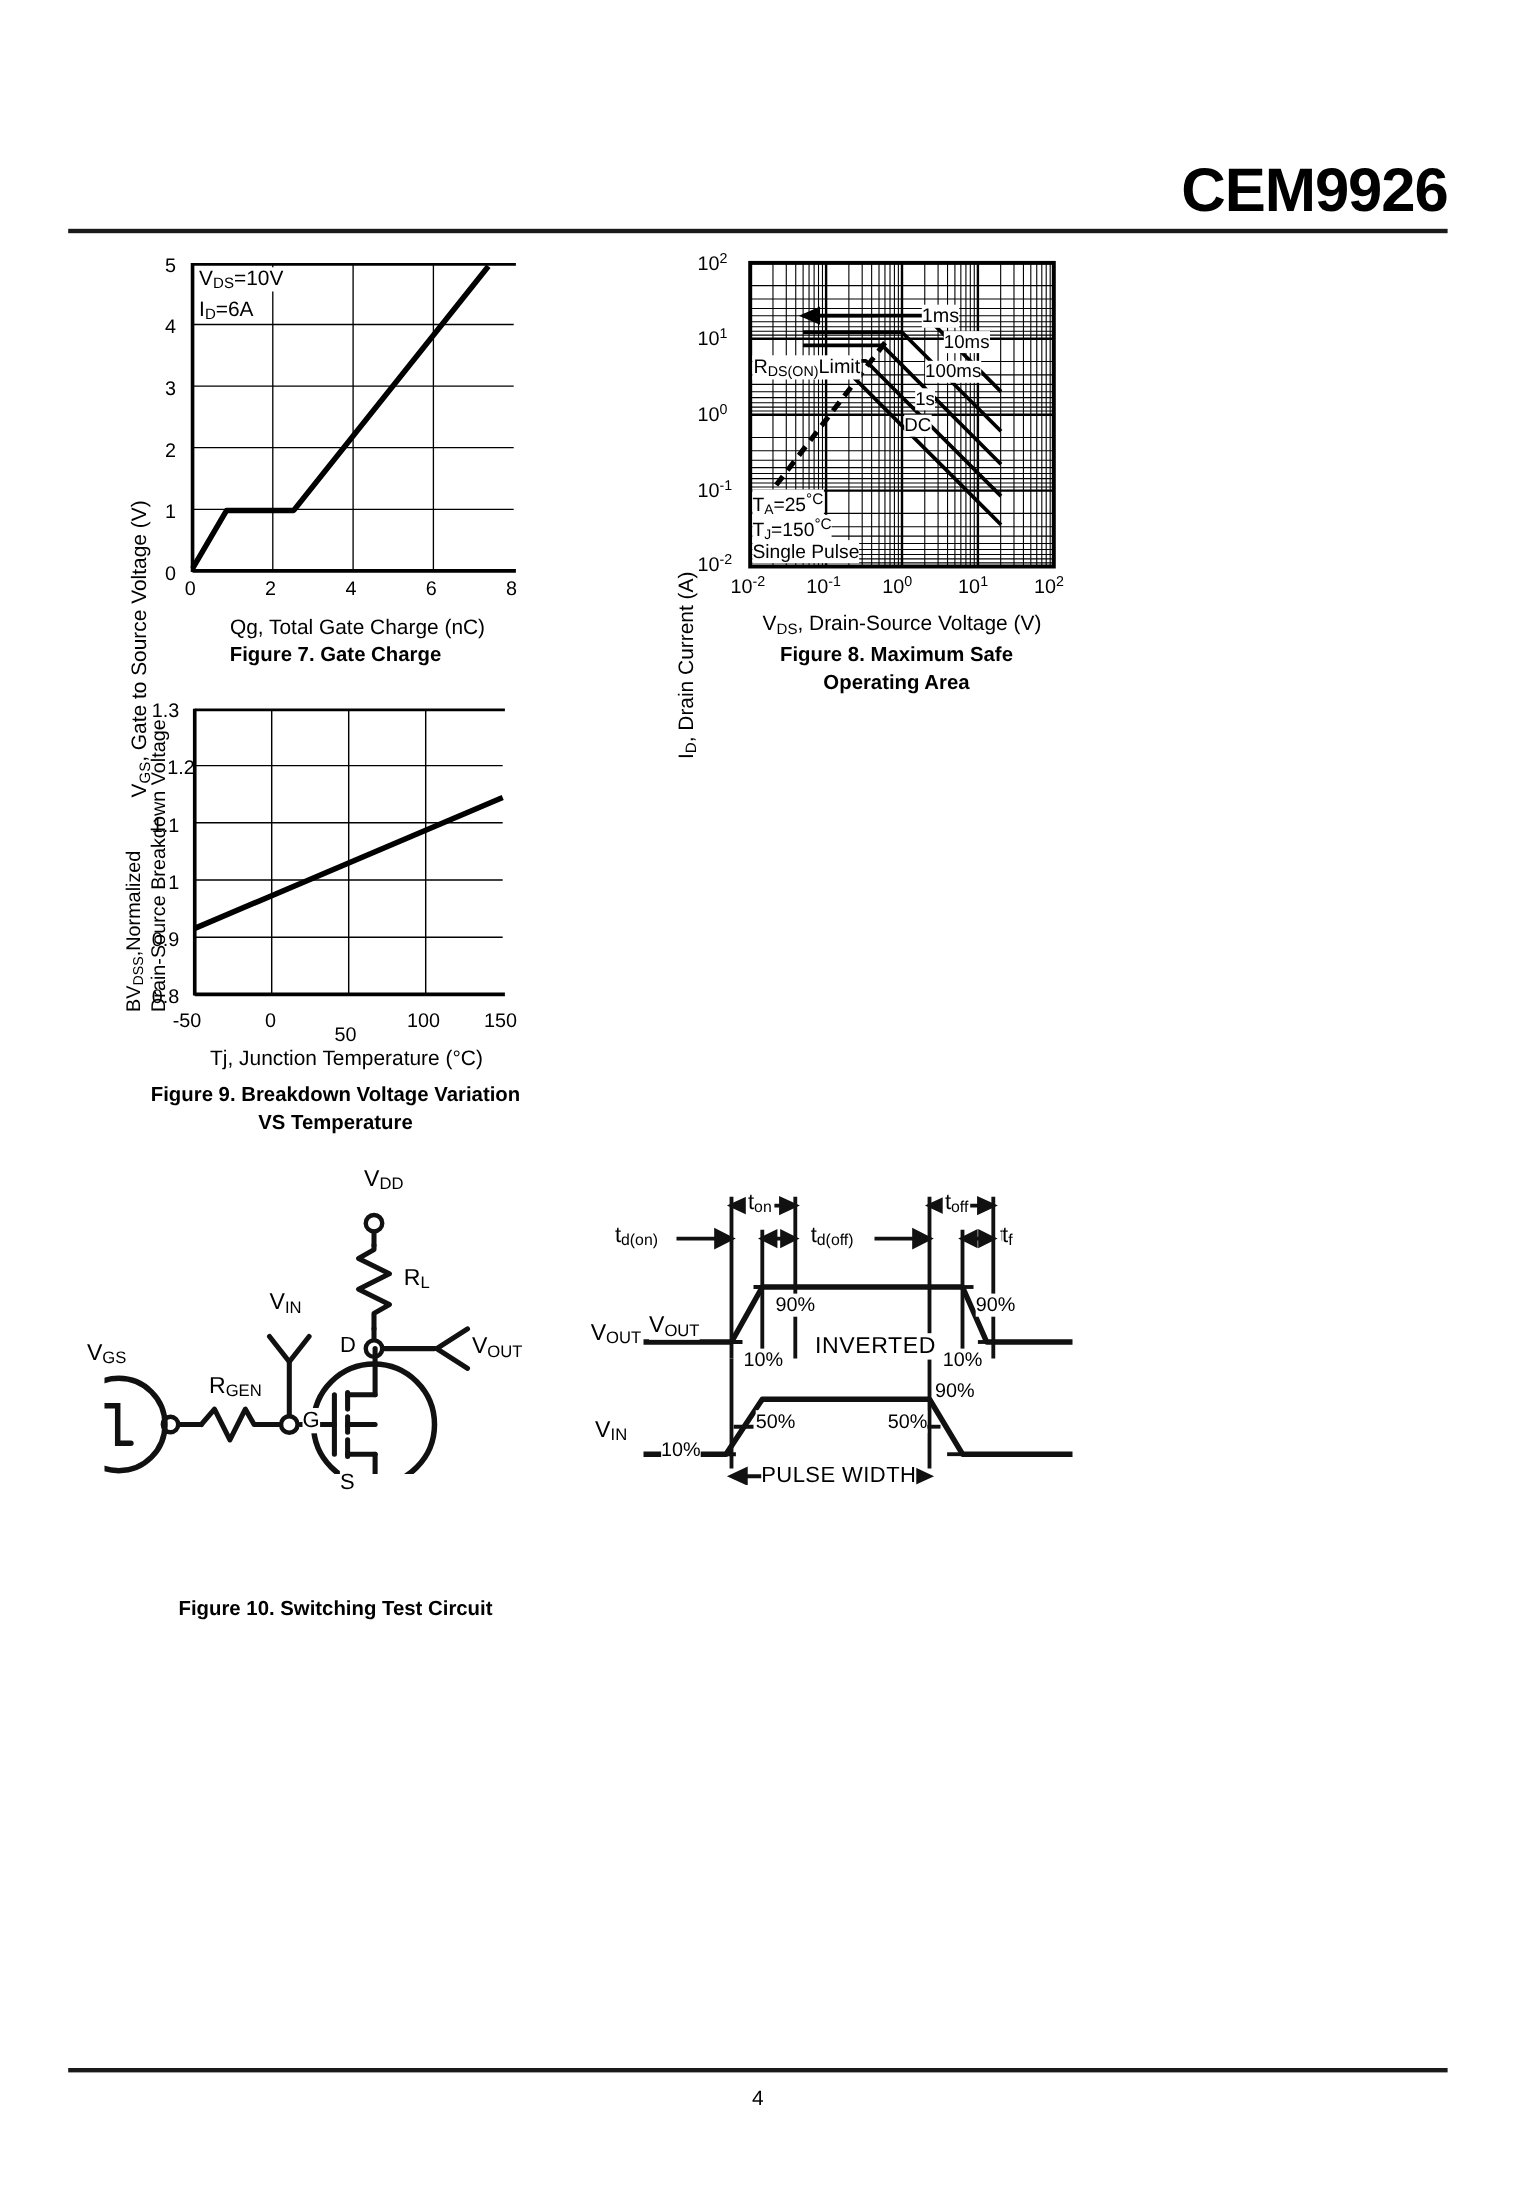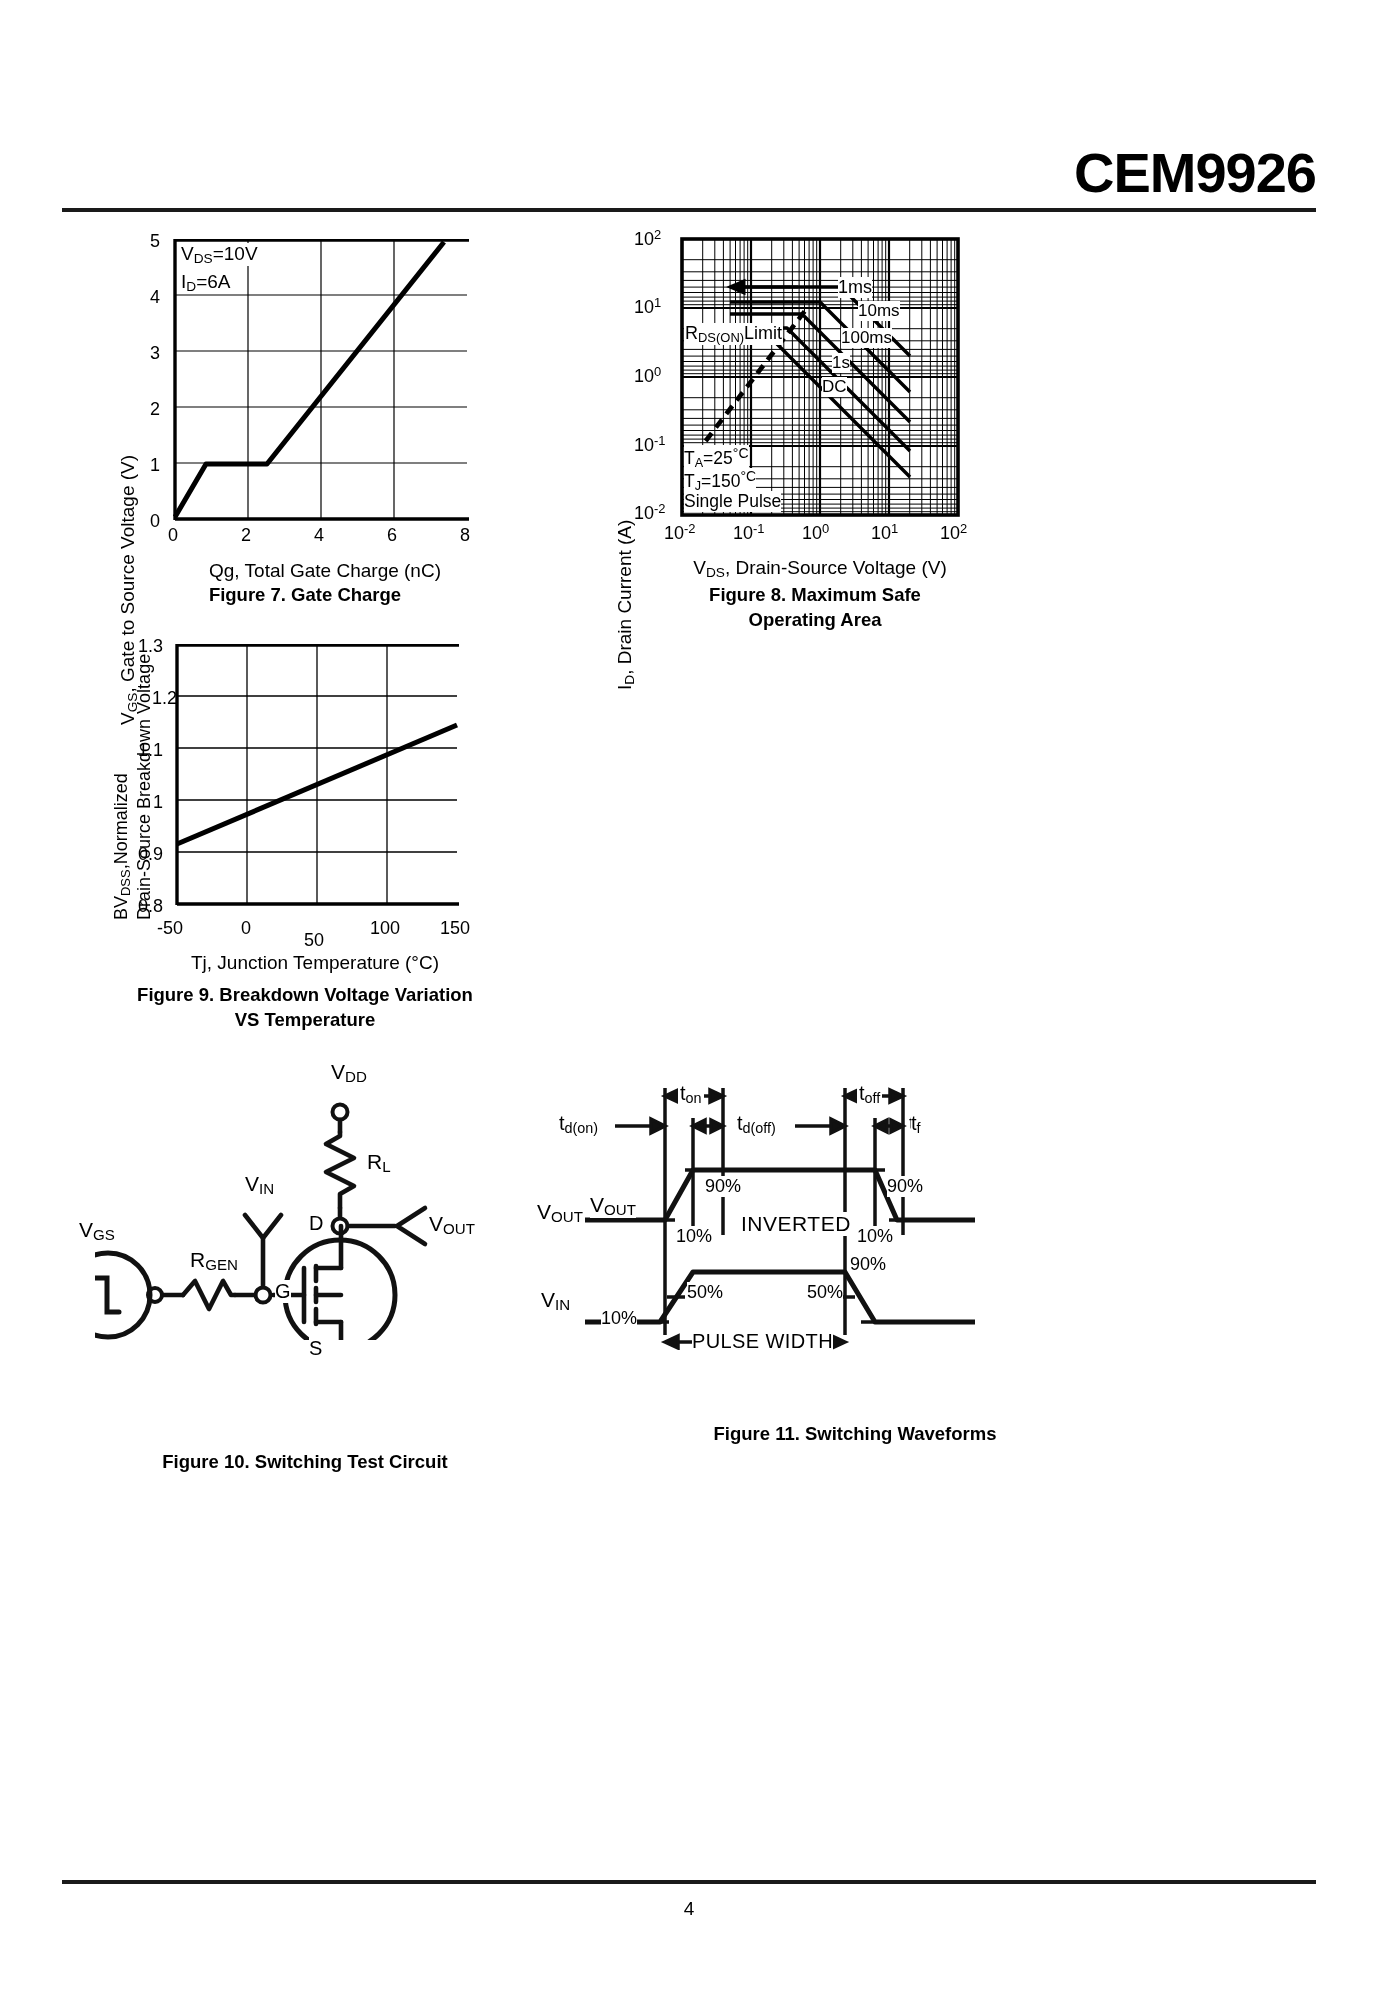--- a/index.html
+++ b/index.html
@@ -438,18 +438,17 @@
     <div class="note" style="left:196px;top:152px;font-size:21px;letter-spacing:0.5px;">INVERTED</div>
 
     <div class="note" style="left:56px;top:248px;font-size:18px;">10%</div>
     <div class="note" style="left:142px;top:222px;font-size:18px;">50%</div>
     <div class="note" style="left:262px;top:222px;font-size:18px;">50%</div>
     <div class="note" style="left:305px;top:194px;font-size:18px;">90%</div>
 
     <div class="note" style="left:147px;top:270px;font-size:20px;letter-spacing:0.4px;">PULSE WIDTH</div>
   </div>
 
-  <div class="cap" style="left:545px;top:1422px;width:620px;">Figure 11. Switching Waveforms</div>
 
   <div id="footer-rule"></div>
   <div id="page-number">4</div>
 
 </div>
 
 </body></html>

